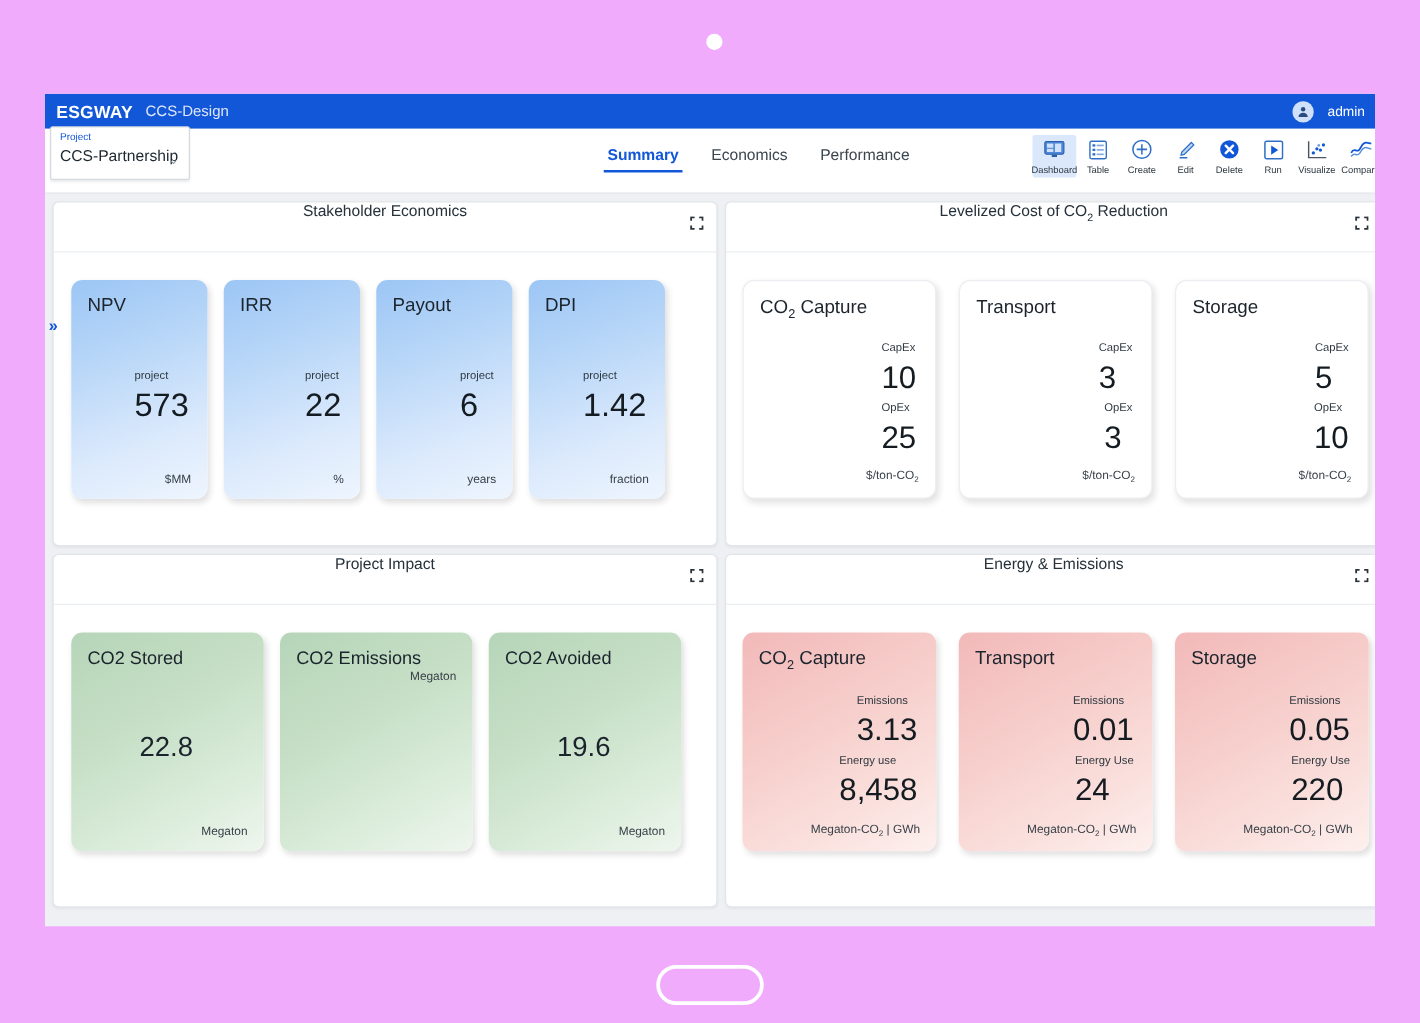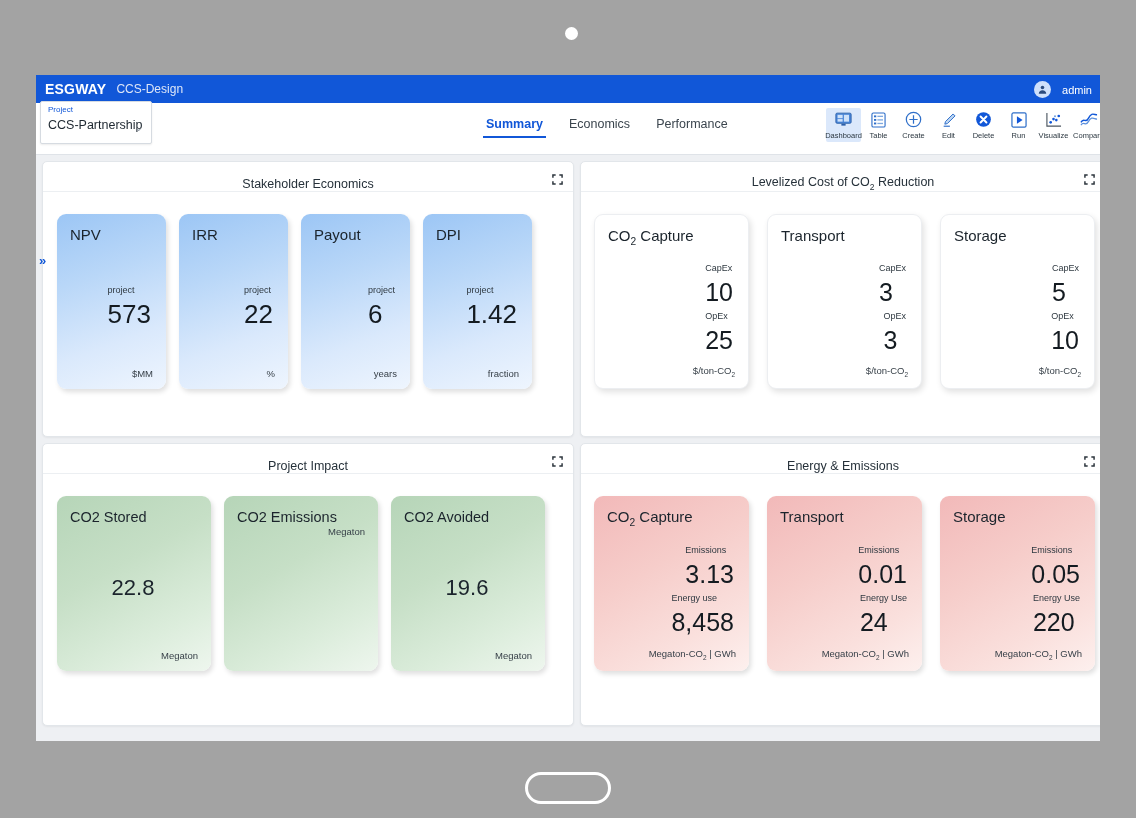--- a/index.html
+++ b/index.html
@@ -4,21 +4,21 @@
 <style>
   * { box-sizing: border-box; margin: 0; padding: 0; }
   html, body {
     width: 1136px; height: 818px;
     background: #000;
     font-family: "Liberation Sans", sans-serif;
     overflow: hidden;
   }
   #device {
     position: absolute; inset: 0;
-    background: #a3a3a3;
+    background: #f0abfc;
   }
   #camera-dot {
     position: absolute; left: 565px; top: 27px;
     width: 13px; height: 13px; border-radius: 50%;
     background: #fff;
   }
   #home-button {
     position: absolute; left: 525px; top: 772px;
     width: 86px; height: 32px;
     border: 3px solid #fff; border-radius: 16px;
@@ -119,22 +119,22 @@
   }
   .panel {
     background: #fff;
     border: 1px solid #e2e6ea;
     border-radius: 5px;
     box-shadow: 0 1px 2px rgba(0,0,0,.05);
     display: flex; flex-direction: column;
     overflow: hidden;
   }
   .panel-head {
-    position: relative; height: 30px;
-    display: flex; align-items: flex-end; justify-content: center;
+    position: relative; height: 40px;
+    display: flex; align-items: flex-start; justify-content: center;
     border-bottom: 1px solid #eceff2;
   }
   .panel-title { font-size: 12.5px; color: #26313a; }
   .panel-expand {
     position: absolute; right: 10px; top: 9px;
   }
   .panel-body {
     flex: 1;
     display: flex; align-items: flex-start; justify-content: flex-start;
     gap: 13px; padding: 22px 0 0 14px;

